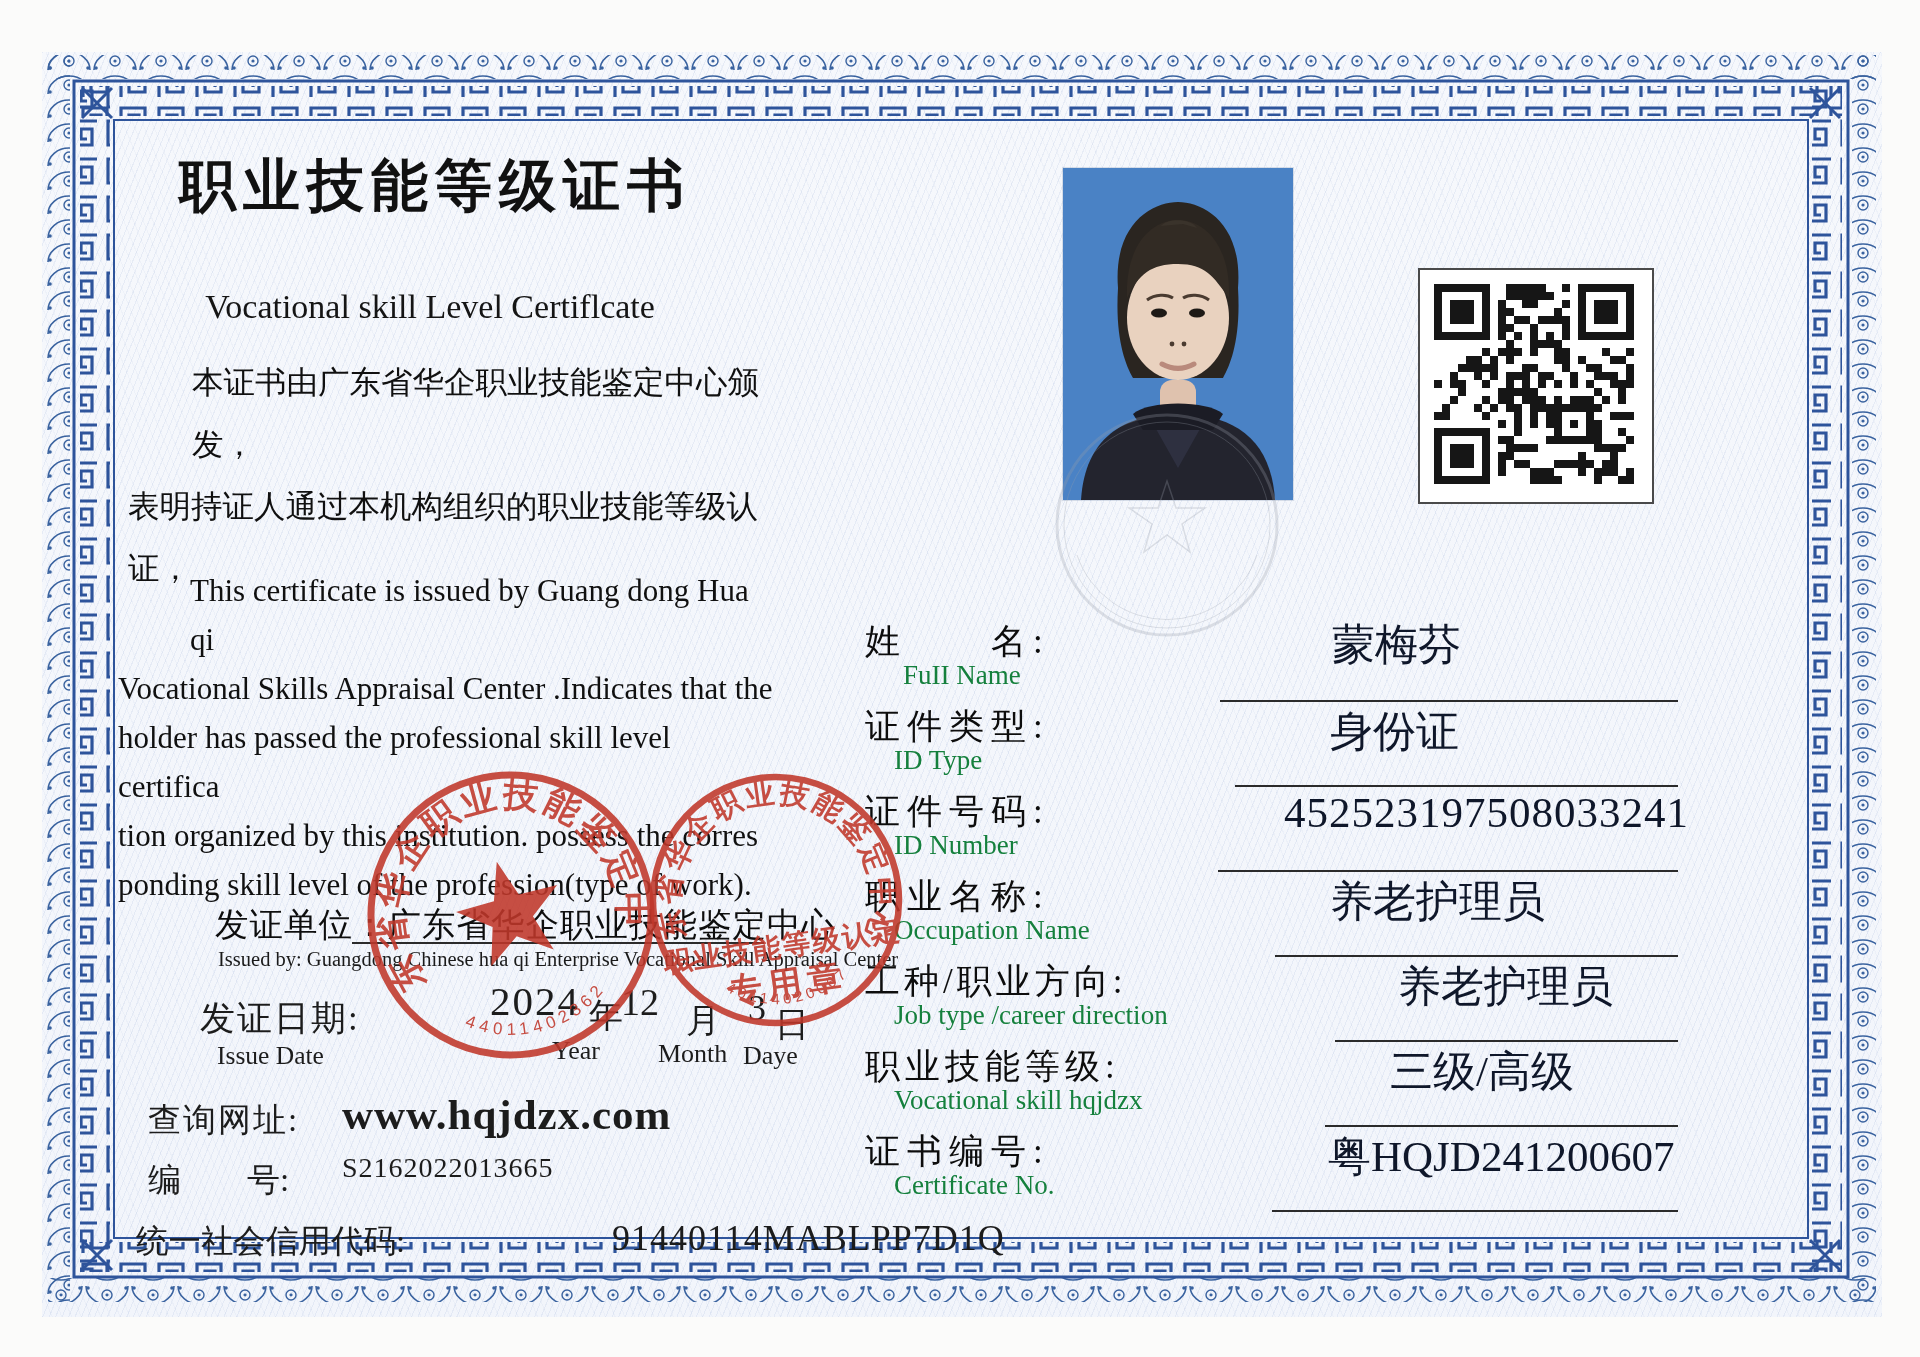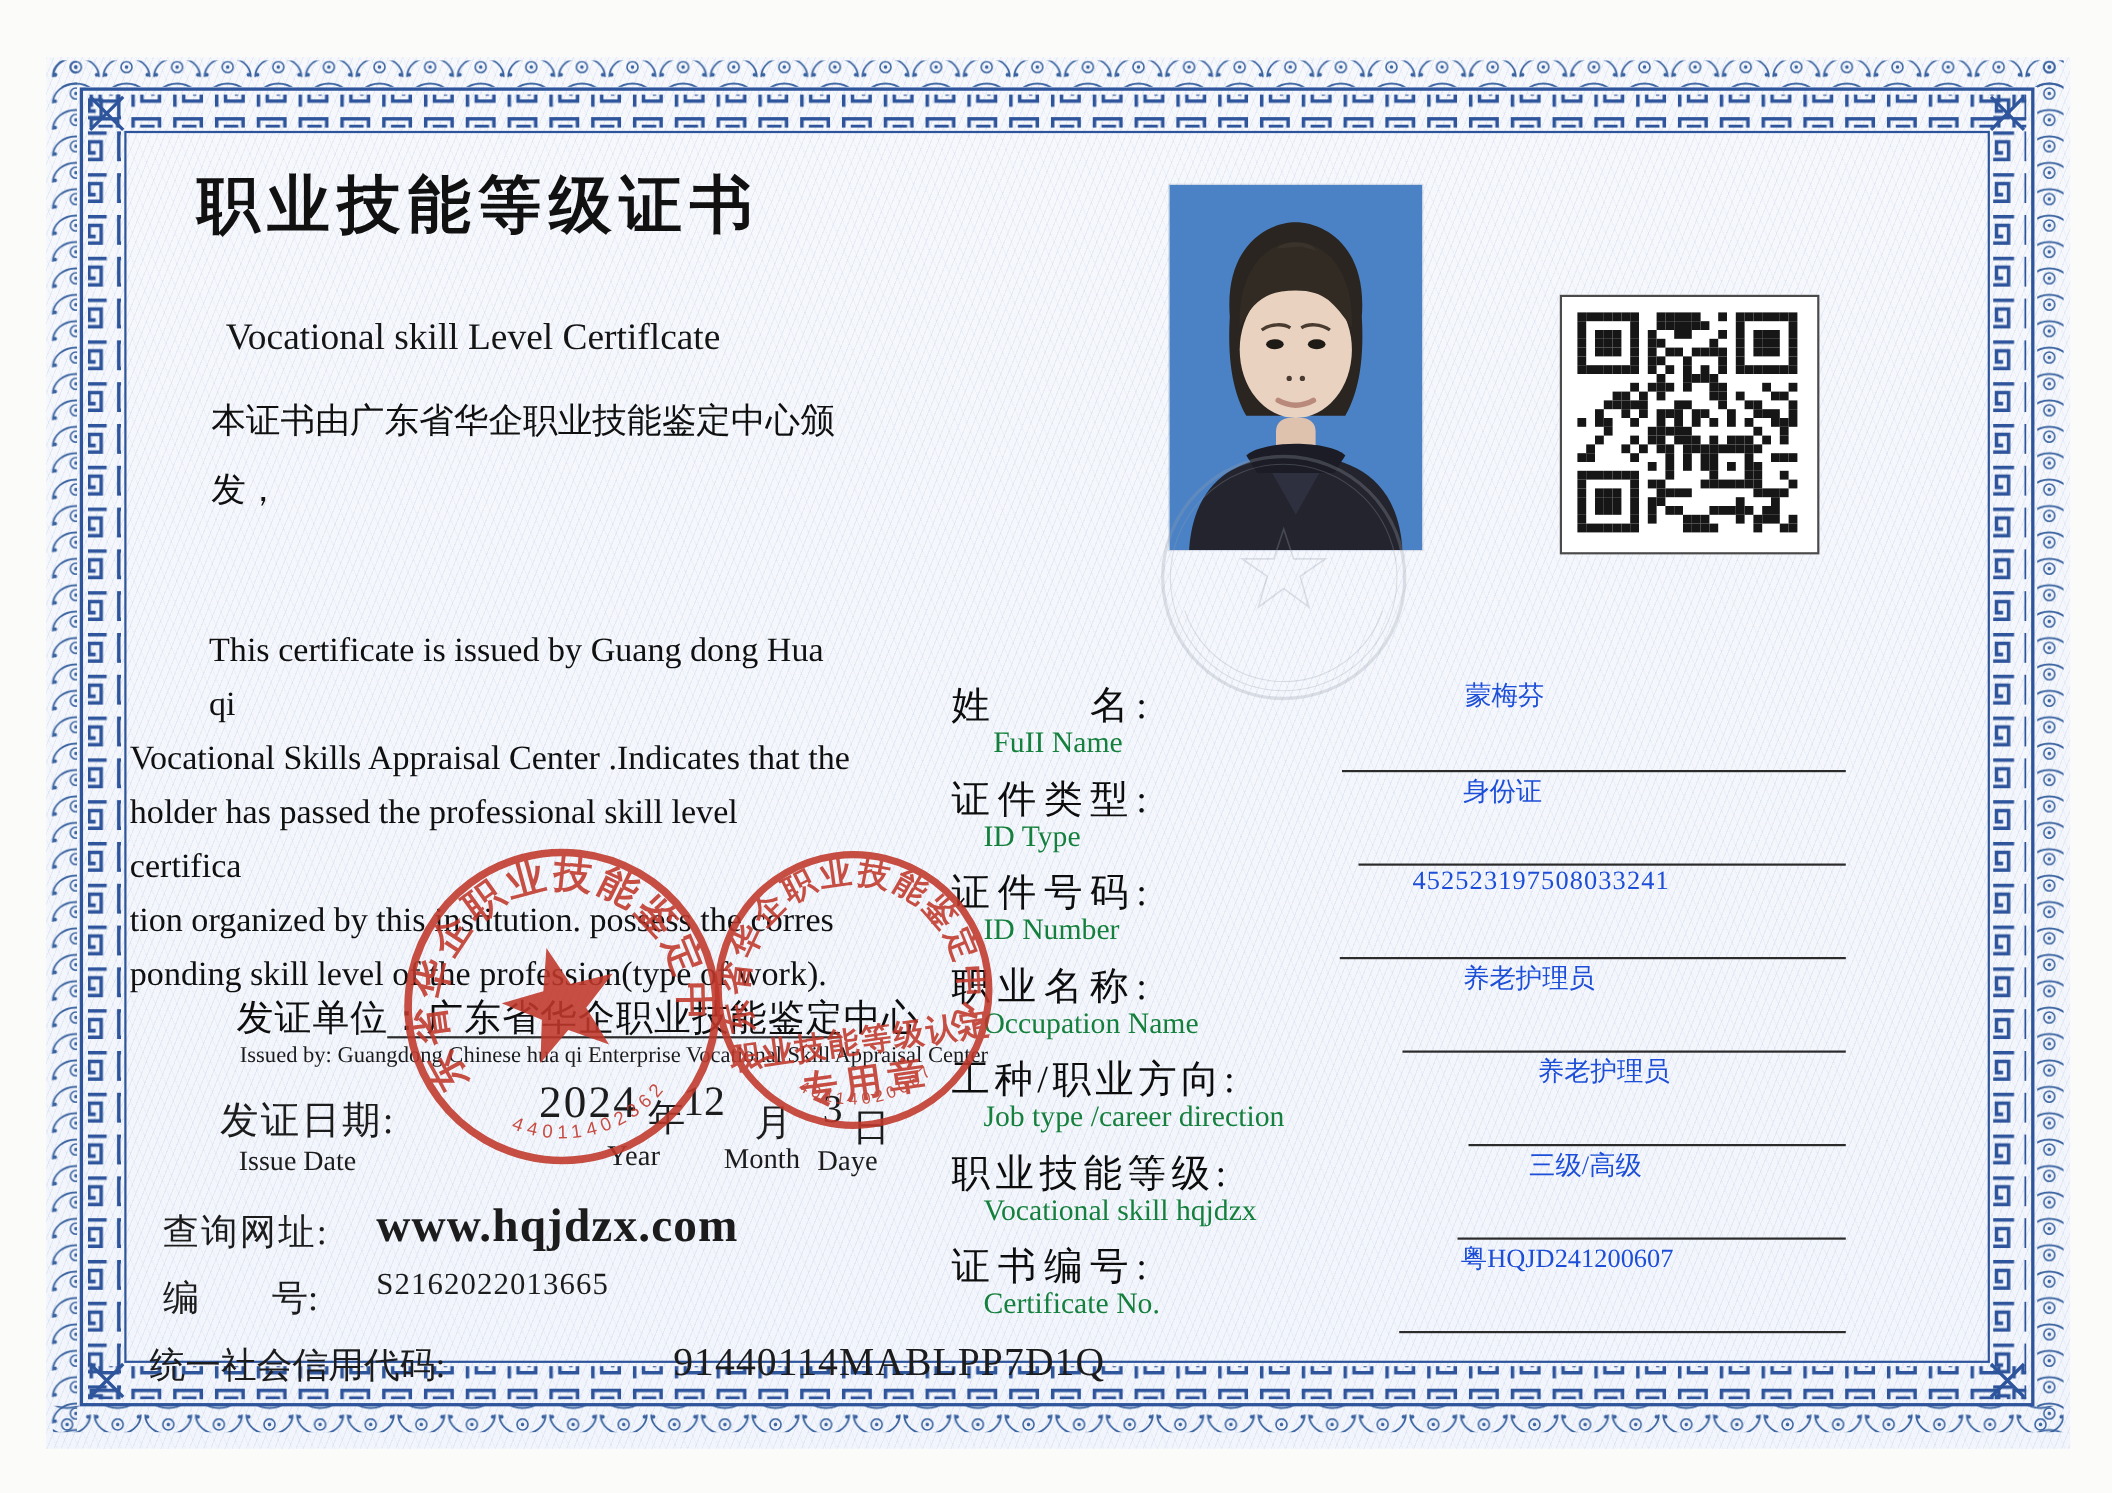--- a/index.html
+++ b/index.html
@@ -41,21 +41,21 @@
   .s-label{left:148px;top:1158px;font-size:33px;}
   .s-value{left:342px;top:1152px;font-size:28px;letter-spacing:1px;}
   .c-label{left:136px;top:1220px;font-size:32.5px;}
   .c-value{left:612px;top:1217px;font-size:36px;letter-spacing:1px;}
   .uline{border-bottom:2px solid #2b2b2b;height:0;}
   
   .photo{left:1063px;top:168px;width:230px;height:332px;box-shadow:0 0 0 1px rgba(120,140,170,.25);}
   .qrbox{left:1418px;top:268px;width:232px;height:232px;background:#fff;border:2px solid #4a4a4a;}
   .field-label{left:865px;font-size:35px;letter-spacing:7px;color:#0d0d0d;white-space:nowrap;}
   .field-en{left:894px;font-size:27px;color:#15803d;white-space:nowrap;}
-  .field-value{font-size:24px;color:#1d4ed8;white-space:nowrap;}
+  .field-value{font-size:43px;color:#0f172a;white-space:nowrap;}
   .emboss{opacity:.9;}
   .seal{opacity:.88;}
 </style>
 </head>
 <body>
 
 <div class="abs cert-bg"></div>
 
 <svg class="abs frame-svg" width="1920" height="1357">
   <defs>
@@ -94,20 +94,21 @@
   </g>
 
   <rect x="114" y="120" width="1694" height="1118" fill="none" stroke="#2e549b" stroke-width="2"></rect>
 </svg>
 
 <div class="abs title-cn">职业技能等级证书</div>
 <div class="abs title-en">Vocational skill Level  Certiflcate</div>
 
 <div class="abs para-cn">
   <div class="ln0">本证书由广东省华企职业技能鉴定中心颁发，</div>
+  <div>表明持证人通过本机构组织的职业技能等级认证，</div>
 </div>
 
 <div class="abs para-en">
   <div class="ln0">This certificate is issued by Guang dong Hua qi</div>
   <div>Vocational Skills Appraisal Center .Indicates that the</div>
   <div>holder has passed the professional skill level certifica</div>
   <div>tion organized by this institution. possess the corres</div>
   <div>ponding  skill level of the profession(type of  work).</div>
 </div>
 

